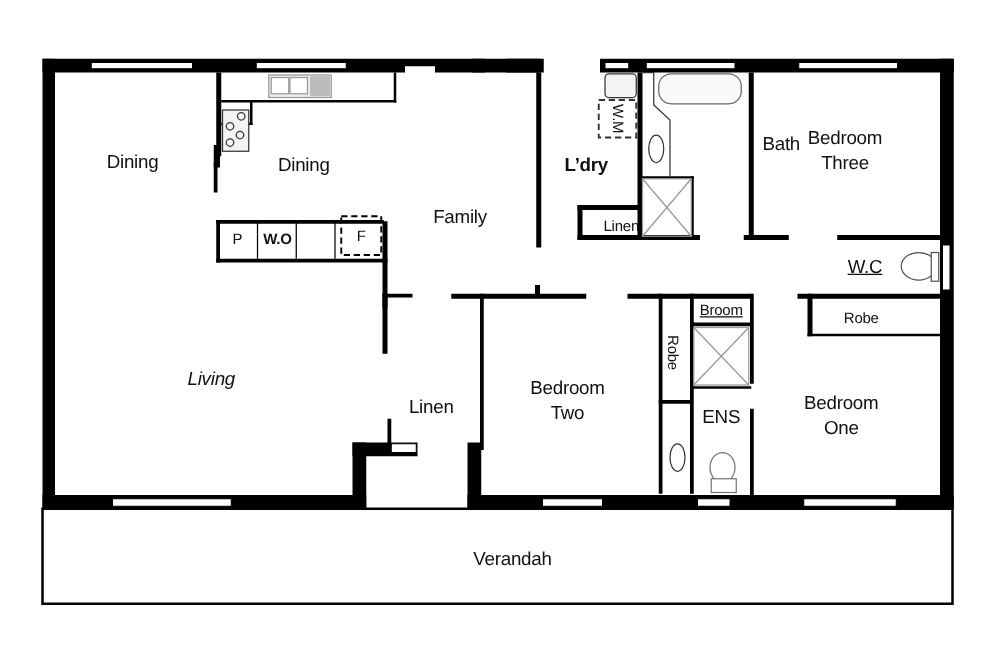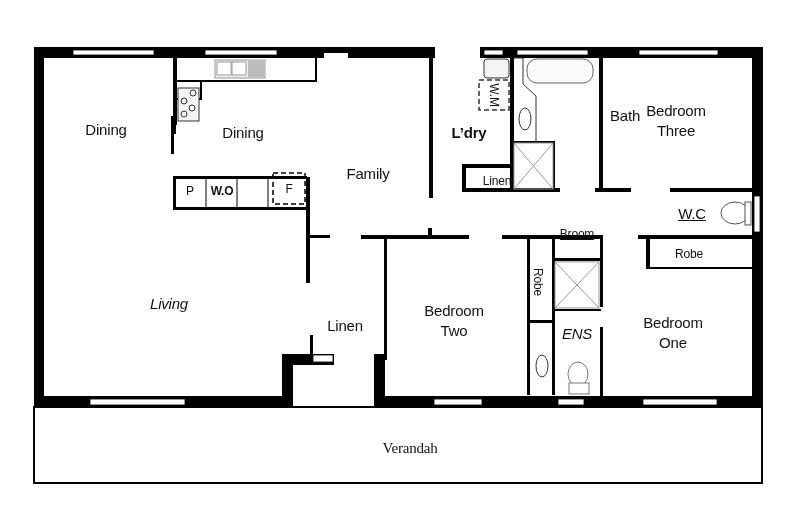--- a/index.html
+++ b/index.html
@@ -171,18 +171,18 @@
 <div class="lbl small" style="left:487px;top:181px;padding-left:20px;">Linen</div>
 <div class="lbl small" style="left:190px;top:191px;">P</div>
 <div class="lbl small" style="left:222px;top:191px;font-weight:bold;">W.O</div>
 <div class="lbl small" style="left:289px;top:189px;">F</div>
 <div class="lbl small vert" style="left:494px;top:95px;">W.M</div>
 <div class="lbl" style="left:169px;top:304px;font-style:italic;">Living</div>
 <div class="lbl" style="left:345px;top:326px;">Linen</div>
 <div class="lbl two" style="left:454px;top:321px;">Bedroom
 Two</div>
 <div class="lbl small vert" style="left:538px;top:282px;">Robe</div>
-<div class="lbl small" style="left:577px;top:234px;text-decoration:underline;">Broom</div>
-<div class="lbl" style="left:577px;top:334px;font-style:italic;">ENS</div>
+<div class="lbl small" style="left:577px;top:248px;text-decoration:underline;">Broom</div>
+<div class="lbl" style="left:577px;top:334px;">ENS</div>
 <div class="lbl small" style="left:689px;top:254px;">Robe</div>
 <div class="lbl two" style="left:673px;top:333px;">Bedroom
 One</div>
-<div class="lbl" style="left:410px;top:448px;font-family:Liberation Serif, serif;">Verandah</div>
+<div class="lbl" style="left:410px;top:448px;">Verandah</div>
 
 </body></html>

